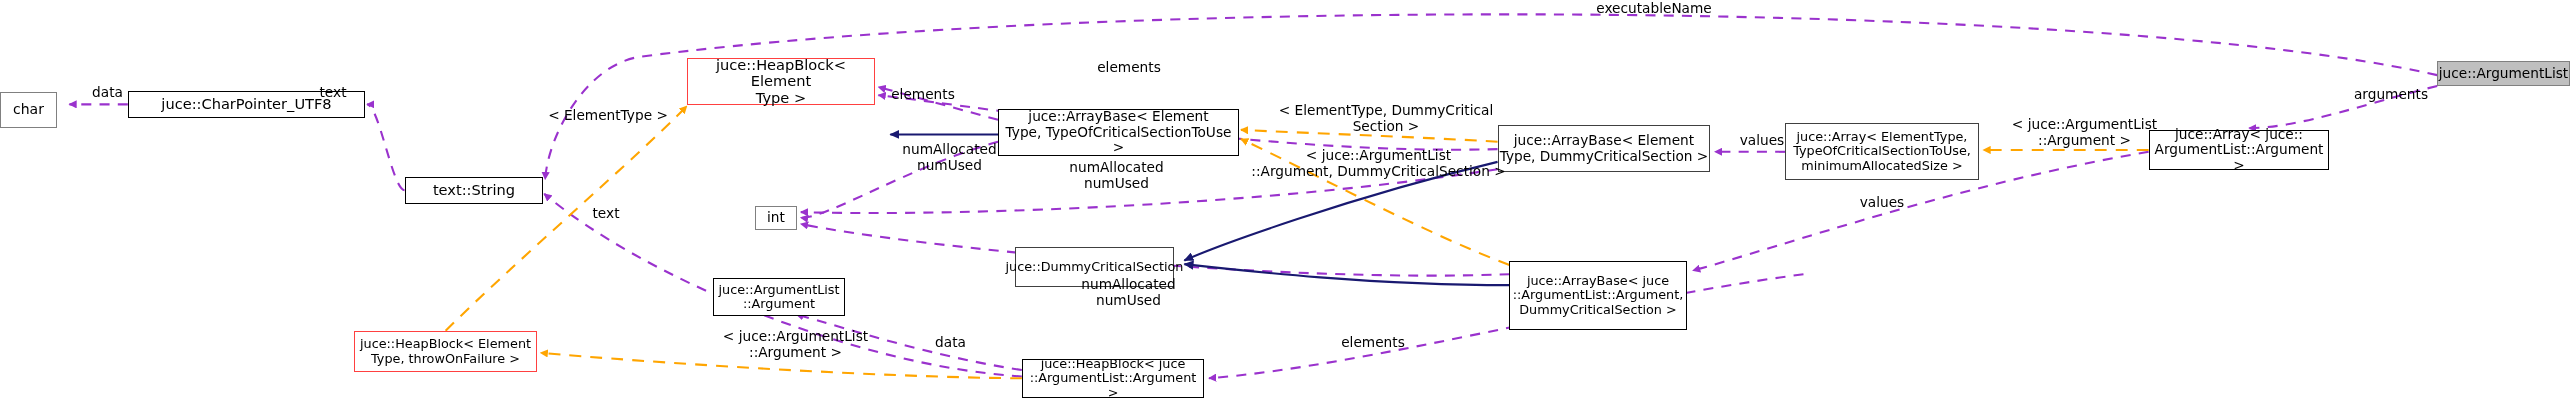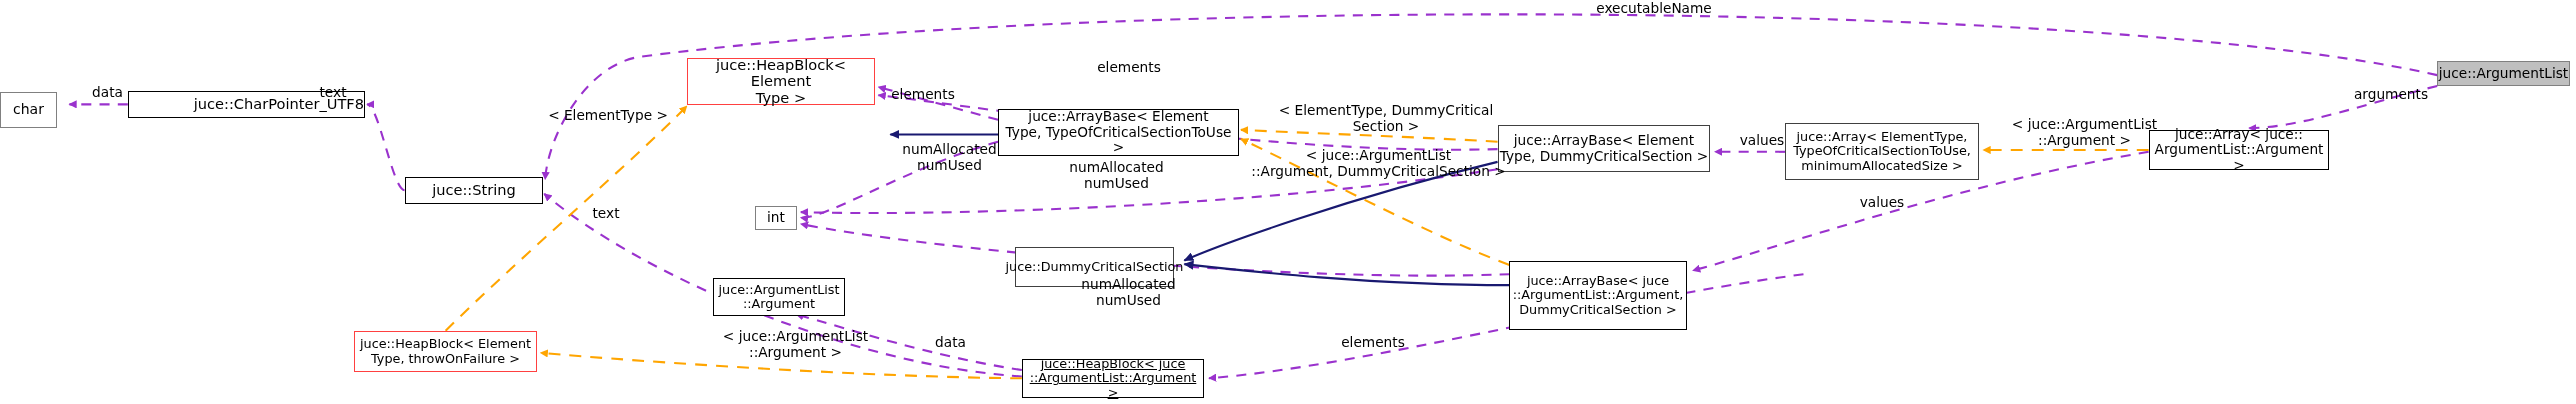--- a/index.html
+++ b/index.html
@@ -64,25 +64,25 @@
     <g fill="none" stroke="#191970" stroke-width="2.3">
       <path d="M 1093,147 L 975,147" marker-end="url(#arrB)"></path>
       <path d="M 1640,177 C 1480,215 1330,270 1297,285" marker-end="url(#arrB)"></path>
       <path d="M 1653,312 C 1500,312 1360,296 1297,289" marker-end="url(#arrB)"></path>
     </g>
   </svg>
 
   <div class="node-box b-gray" style="left:0;top:92px;width:57px;height:36px;font-size:14px;">
       <span class="node-label" style="white-space: pre-line;">char</span>
     </div>
-  <div class="node-box b-black" style="left:128px;top:91px;width:237px;height:26.5px;font-size:14.6px;justify-content:flex-end;">
+  <div class="node-box b-black" style="left:128px;top:91px;width:237px;height:26.5px;font-size:14.6px;">
       <span class="node-label" style="white-space: pre-line;">juce::CharPointer_UTF8</span>
     </div>
   <div class="node-box b-black" style="left:405px;top:177px;width:138px;height:26.5px;font-size:14.6px;">
-      <span class="node-label" style="white-space: pre-line;">juce::String</span>
+      <span class="node-label" style="white-space: pre-line;">text::String</span>
     </div>
   <div class="node-box b-red" style="left:687px;top:58px;width:188px;height:47px;font-size:14.6px;">
       <span class="node-label" style="white-space: pre-line;">juce::HeapBlock&lt; Element
 Type &gt;</span>
     </div>
   <div class="node-box b-black" style="left:998px;top:109px;width:241px;height:47px;font-size:13.7px;">
       <span class="node-label" style="white-space: pre-line;">juce::ArrayBase&lt; Element
 Type, TypeOfCriticalSectionToUse &gt;</span>
     </div>
   <div class="node-box b-gray" style="left:755px;top:206px;width:42px;height:24px;font-size:13.7px;">
@@ -114,21 +114,21 @@
     </div>
   <div class="node-box b-black" style="left:713px;top:278px;width:132px;height:38px;font-size:12.8px;">
       <span class="node-label" style="white-space: pre-line;">juce::ArgumentList
 ::Argument</span>
     </div>
   <div class="node-box b-red" style="left:354px;top:331px;width:183px;height:41px;font-size:12.8px;">
       <span class="node-label" style="white-space: pre-line;">juce::HeapBlock&lt; Element
 Type, throwOnFailure &gt;</span>
     </div>
   <div class="node-box b-black" style="left:1022px;top:359px;width:182px;height:39px;font-size:12.8px;">
-      <span class="node-label" style="white-space: pre-line; text-decoration: underline;">juce::HeapBlock&lt; juce
+      <span class="node-label" style="white-space: pre-line;">juce::HeapBlock&lt; juce
 ::ArgumentList::Argument &gt;</span>
     </div>
 
   <div class="edge-label" style="left:1549px;top:0.9px;width:192px;font-size:13.7px;"><span style="white-space: pre-line; margin-left: 18px;">executableName</span></div>
   <div class="edge-label" style="left:71px;top:85px;width:73px;font-size:13.7px;"><span style="white-space: pre-line;">data</span></div>
   <div class="edge-label" style="left:301px;top:85px;width:64px;font-size:13.7px;"><span style="white-space: pre-line;">text</span></div>
   <div class="edge-label" style="left:535px;top:108px;width:146px;font-size:13.7px;"><span style="white-space: pre-line;">&lt; ElementType &gt;</span></div>
   <div class="edge-label" style="left:1074px;top:60px;width:110px;font-size:13.7px;"><span style="white-space: pre-line;">elements</span></div>
   <div class="edge-label" style="left:868px;top:87px;width:110px;font-size:13.7px;"><span style="white-space: pre-line;">elements</span></div>
   <div class="edge-label" style="left:881px;top:142px;width:137px;font-size:13.7px;"><span style="white-space: pre-line;">numAllocated

